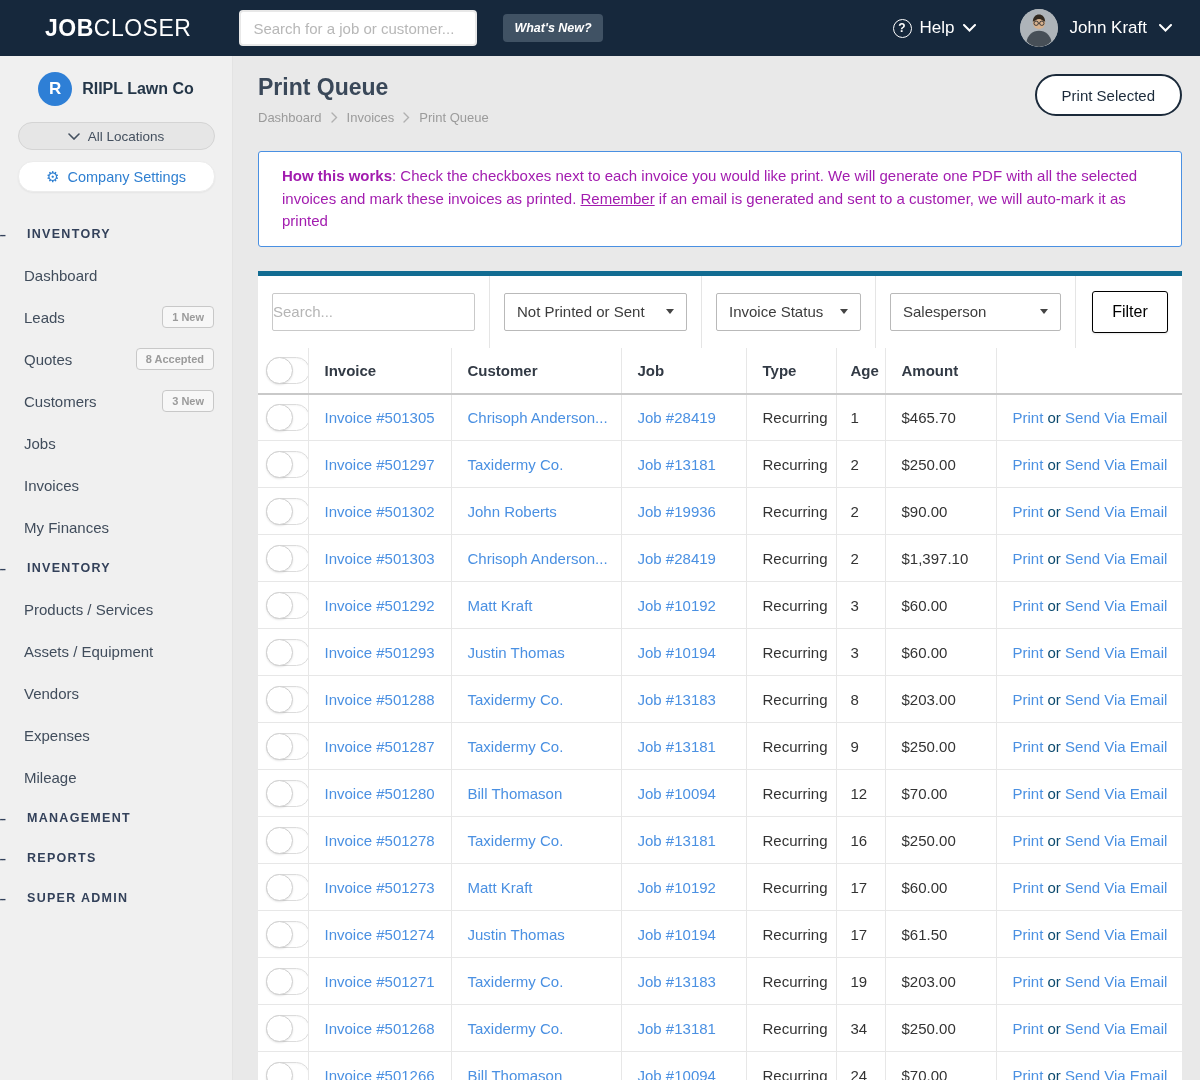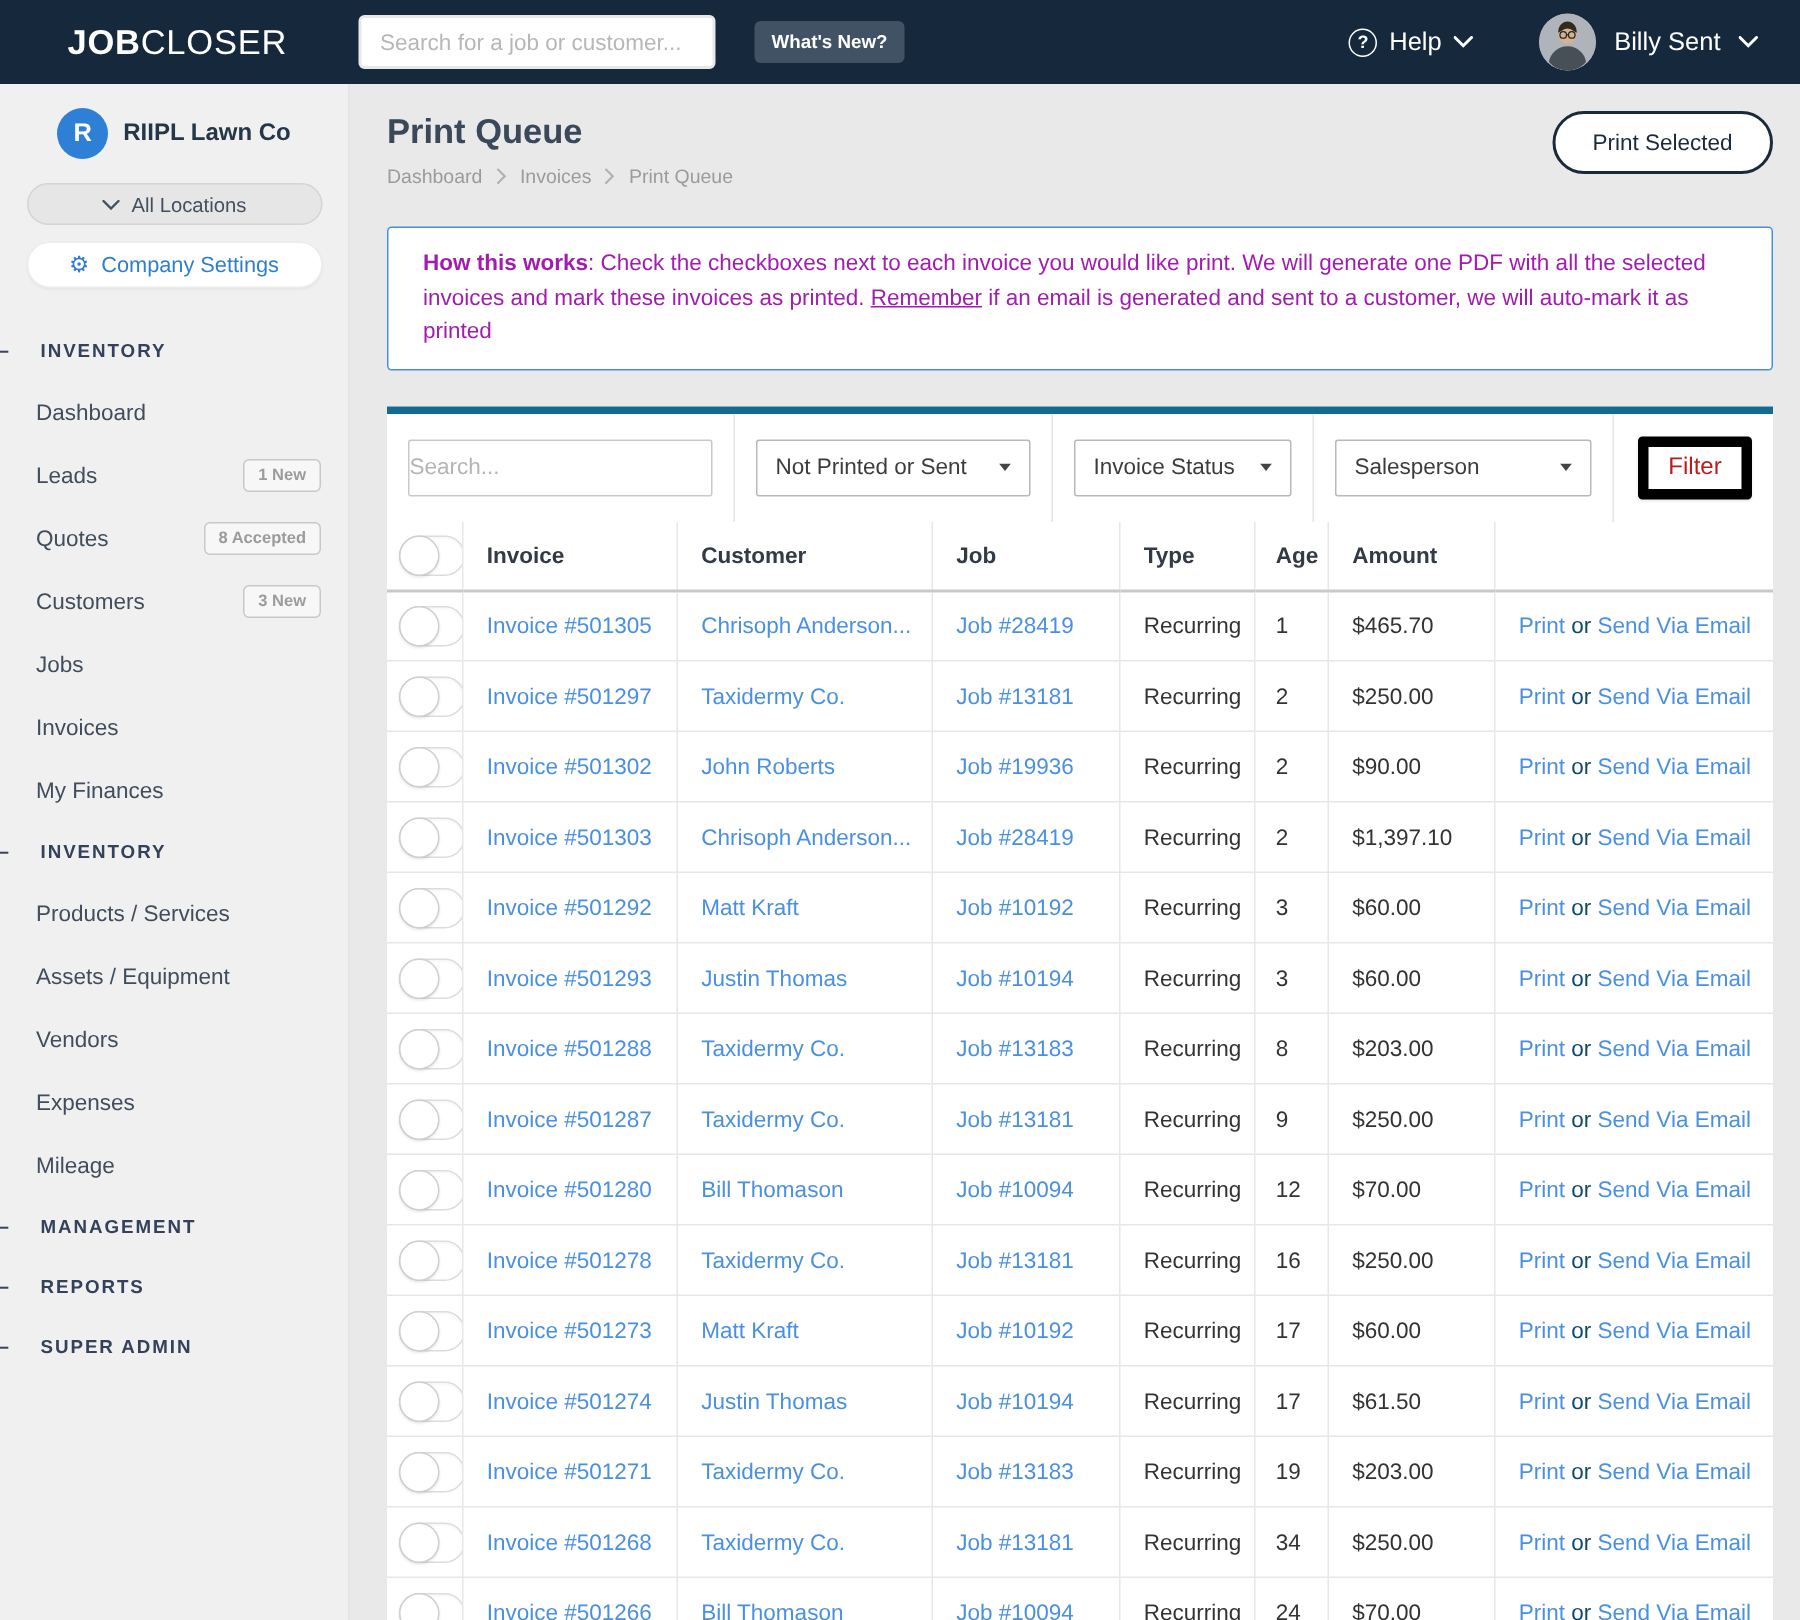--- a/index.html
+++ b/index.html
@@ -6,21 +6,21 @@
   html,body { width:1200px; height:1080px; overflow:hidden; font-family:"Liberation Sans", sans-serif; background:#e9e9e9; }
   .app { width:1200px; height:1080px; display:grid; grid-template-rows:56px 1fr; grid-template-columns:233px 1fr; }
 
   
   .navbar { grid-column:1/3; background:#16283c; display:flex; align-items:center; padding:0 28px 0 45px; color:#fff; }
   .logo { font-size:23px; letter-spacing:.5px; color:#fff; white-space:nowrap; cursor:pointer; }
   .logo b { font-weight:800; }
   .logo span.light { font-weight:300; }
   .nav-search { margin-left:48px; width:238px; height:36px; border:2px solid #e8e8e8; border-radius:4px; padding:0 12px; font-size:15px; color:#333; outline:none; font-family:inherit; }
   .nav-search::placeholder { color:#b7b7b7; }
-  .whats-new { margin-left:26px; background:#405264; color:#fff; border:none; border-radius:4px; font-weight:bold; font-size:12.5px; padding:7px 11px; cursor:pointer; font-family:inherit; }
+  .whats-new { margin-left:26px; background:#405264; color:#fff; border:none; border-radius:4px; font-weight:bold; font-size:12.5px; padding:7px 11px; cursor:pointer; font-family:inherit;font-style:italic; }
   .nav-right { margin-left:auto; display:flex; align-items:center; gap:14px; }
   .help-menu { display:flex; align-items:center; gap:8px; font-size:17px; cursor:pointer; margin-right:30px; }
   .q-circle { width:19px; height:19px; border:1.6px solid #fff; border-radius:50%; display:inline-flex; align-items:center; justify-content:center; font-size:12px; font-weight:bold; }
   .user-menu { display:flex; align-items:center; gap:12px; font-size:17px; cursor:pointer; }
   .avatar { width:38px; height:38px; border-radius:50%; overflow:hidden; display:inline-block; background:#aeb4b9; }
   .chev { display:inline-block; }
 
   
   .sidebar { background:#f0f0f0; border-right:1px solid #e3e3e3; padding-top:16px; overflow:hidden; position:relative; }
   .company-row { display:flex; align-items:center; justify-content:center; gap:10px; margin-bottom:16px; }
@@ -52,21 +52,21 @@
   .card { margin-top:24px; background:#fff; border-top:5px solid #126c92; }
   .filter-row { display:flex; align-items:center; height:72px; }
   .f-cell { height:100%; display:flex; align-items:center; padding:0 14px; border-right:1px solid #e5e5e5; }
   .f-cell:last-child { border-right:none; }
   .f-search { flex:0 0 232px; }
   .f-search input { width:100%; height:38px; border:1px solid #c9c9c9; border-radius:2px; padding:0 0; font-size:15px; color:#333; outline:none; font-family:inherit; }
   .f-search input::placeholder { color:#b5b5b5; }
   .f-dd1 { flex:0 0 212px; } .f-dd2 { flex:0 0 174px; } .f-dd3 { flex:0 0 200px; }
   .select { width:100%; height:38px; border:1px solid #b9b9b9; border-radius:2px; display:flex; align-items:center; justify-content:space-between; padding:0 12px; font-size:15px; color:#3c3c3c; cursor:pointer; background:#fff; }
   .f-filter { flex:1; justify-content:flex-start; padding-left:16px; }
-  .filter-btn { width:76px; height:42px; background:#fff; border:7px solid #000000; border-radius:3px; font-size:16px; color:#b91c1c; cursor:pointer; box-shadow:0 1px 2px rgba(0,0,0,.1); font-family:inherit; }
+  .filter-btn { width:76px; height:42px; background:#fff; border:1px solid #000000; border-radius:3px; font-size:16px; color:#000000; cursor:pointer; box-shadow:0 1px 2px rgba(0,0,0,.1); font-family:inherit; }
 
   
   table { width:100%; border-collapse:collapse; table-layout:fixed; }
   col.c-toggle{width:50px;} col.c-invoice{width:143px;} col.c-customer{width:170px;} col.c-job{width:125px;}
   col.c-type{width:90px;} col.c-age{width:49px;} col.c-amount{width:111px;}
   th, td { border-right:1px solid #e7e7e7; text-align:left; font-size:15px; padding-left:16px; overflow:hidden; white-space:nowrap; }
   th:last-child, td:last-child { border-right:none; }
   thead th { height:46px; color:#323a45; font-weight:bold; border-bottom:2px solid #c9c9c9; }
   tbody td { height:47px; border-bottom:1px solid #e7e7e7; color:#333; }
   .td-age { padding-left:14px; }
@@ -98,21 +98,21 @@
           <svg width="38" height="38" viewBox="0 0 40 40">
             <circle cx="20" cy="20" r="20" fill="#aeb4b9"></circle>
             <path d="M20 23c-7 0-12 5-13 11 3.5 4 8 6 13 6s9.5-2 13-6c-1-6-6-11-13-11z" fill="#474f57"></path>
             <circle cx="20" cy="14.5" r="6.5" fill="#d8b28e"></circle>
             <path d="M13.5 13.5c0-5 3-7.8 6.5-7.8s6.5 2.8 6.5 7.8c-2-.8-4-3-6.5-3s-4.5 2.2-6.5 3z" fill="#32291f"></path>
             <circle cx="17" cy="15" r="2.3" fill="none" stroke="#26282b" stroke-width=".9"></circle>
             <circle cx="23" cy="15" r="2.3" fill="none" stroke="#26282b" stroke-width=".9"></circle>
             <path d="M19.3 15h1.4" stroke="#26282b" stroke-width=".9"></path>
           </svg>
         </span>
-        <span>Billy Sent</span>
+        <span>John Kraft</span>
         <svg class="chev" width="13" height="8" viewBox="0 0 13 8">
             <path d="M1 1l5.5 5.5L12 1" stroke="#fff" stroke-width="2" fill="none" stroke-linecap="round"></path>
           </svg>
       </div>
     </div>
   </header>
 
   <aside class="sidebar">
     <div class="company-row">
       <span class="company-circle">R</span>

